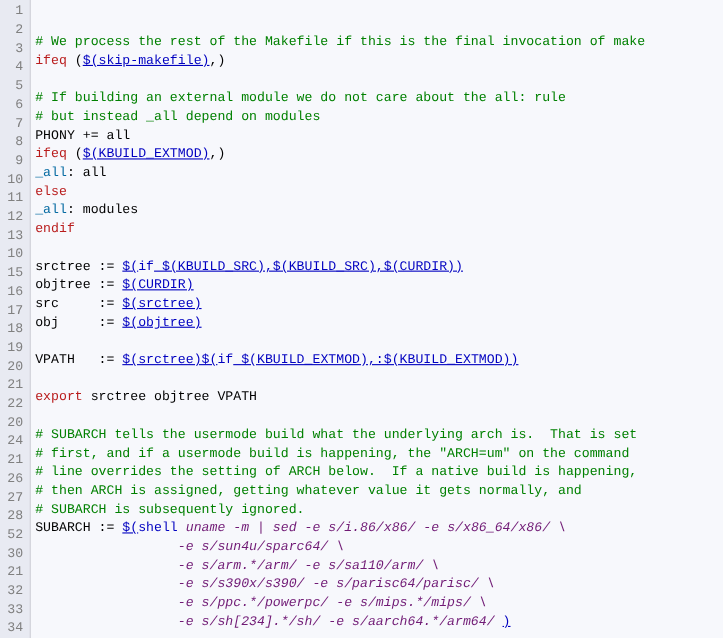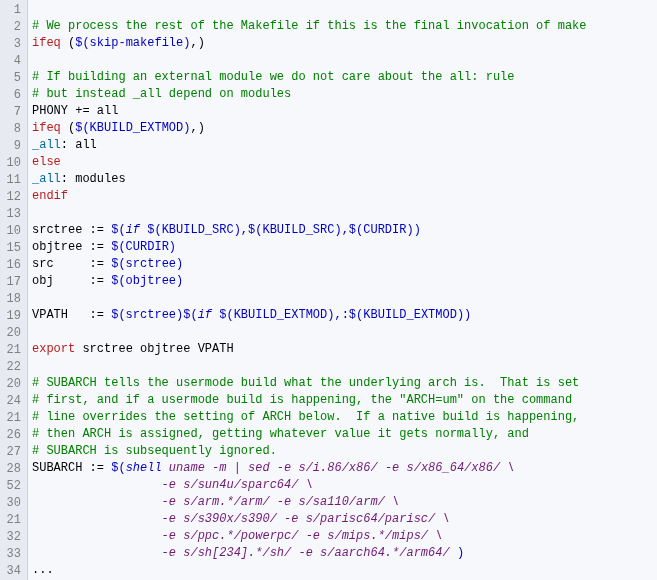--- a/index.html
+++ b/index.html
@@ -27,30 +27,31 @@
     }
     .gutter .line-num {
       height: 17px;
       line-height: 17px;
     }
     .code-area {
       padding: 18px 0 2px 4px;
       flex: 1;
       white-space: pre;
       color: #000;
+      margin-top: 12px;
     }
     .code-line {
       height: 17px;
       line-height: 17px;
     }
     .comment { color: #008000; }
     .keyword { color: #b91c1c; }
     .target { color: #0369a1; }
-    .variable { color: #0000c0; }
-    .func { color: #0000c0; font-style: italic; }
+    .variable { color: #0000c0; text-decoration: underline; }
+    .func { color: #0000c0; }
     .string { font-style: italic; color: #701a75; }
   </style>
 </head>
 <body>
 
 <div class="code-container">
   <div class="gutter">
       <div class="line-num">1</div>
       <div class="line-num">2</div>
       <div class="line-num">3</div>

